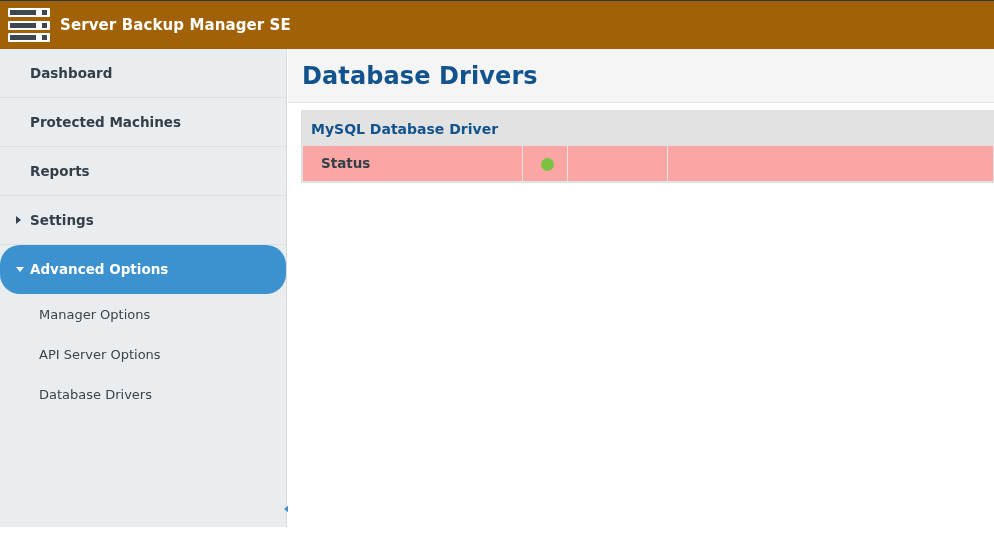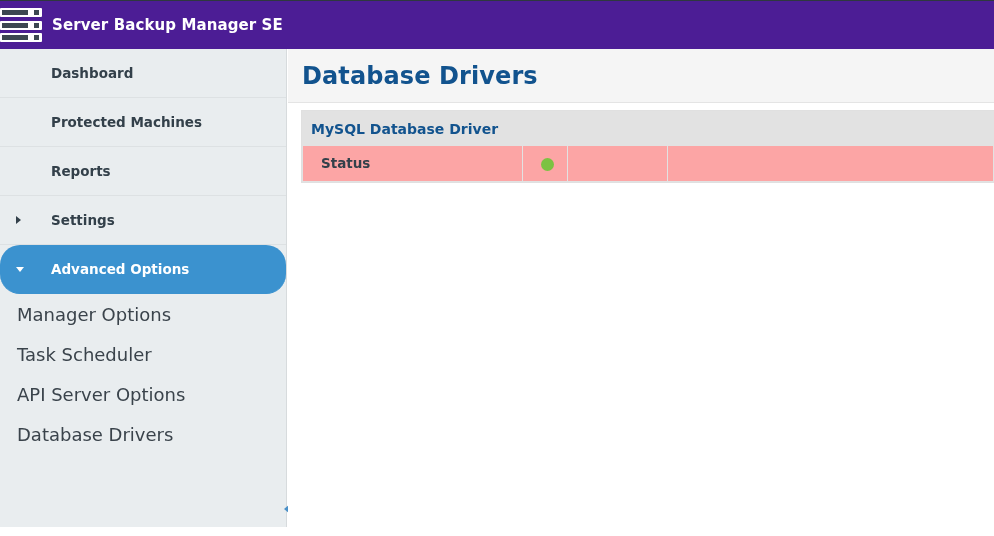--- a/index.html
+++ b/index.html
@@ -9,25 +9,25 @@
     background: #ffffff;
     font-family: "DejaVu Sans", "Liberation Sans", sans-serif;
     overflow: hidden;
   }
 
   
   #topbar {
     position: absolute;
     left: 0; top: 0;
     width: 994px; height: 49px;
-    background: #4c1d95;
+    background: #a16207;
     border-top: 1px solid #2e383f;
     display: flex;
     align-items: center;
-    padding-left: 0;
+    padding-left: 8px;
   }
   #logo {
     width: 42px; height: 34px;
     display: flex;
     flex-direction: column;
     justify-content: space-between;
     flex: 0 0 auto;
   }
   .rack {
     height: 9px;
@@ -71,21 +71,21 @@
     height: 49px;
     display: flex;
     align-items: center;
     border-bottom: 1px solid #dde1e3;
     position: relative;
   }
   .nav-top-item .label {
     font-size: 13.5px;
     font-weight: bold;
     color: #33404a;
-    margin-left: 51px;
+    margin-left: 30px;
   }
   .caret {
     position: absolute;
     left: 16px;
     width: 0; height: 0;
   }
   .caret.right {
     border-left: 5px solid #33404a;
     border-top: 4px solid transparent;
     border-bottom: 4px solid transparent;
@@ -101,23 +101,23 @@
     border-radius: 20px;
   }
   .nav-top-item.active .label { color: #ffffff; }
 
   .nav-sub-item {
     height: 40px;
     display: flex;
     align-items: center;
   }
   .nav-sub-item .label {
-    font-size: 18px;
+    font-size: 13px;
     color: #3a434b;
-    margin-left: 17px;
+    margin-left: 39px;
   }
 
   
   #collapse-handle {
     position: absolute;
     left: 280px; top: 498px;
     width: 14px; height: 22px;
     display: flex;
     align-items: center;
     justify-content: center;
@@ -225,23 +225,20 @@
     <span class="label">Settings</span>
   </div>
 
   <div class="nav-top-item active">
     <span class="caret down"></span>
     <span class="label">Advanced Options</span>
   </div>
 
   <div class="nav-sub-item">
     <span class="label">Manager Options</span>
-  </div>
-  <div class="nav-sub-item">
-    <span class="label">Task Scheduler</span>
   </div>
   <div class="nav-sub-item">
     <span class="label">API Server Options</span>
   </div>
   <div class="nav-sub-item">
     <span class="label">Database Drivers</span>
   </div>
 
 </div>
 

